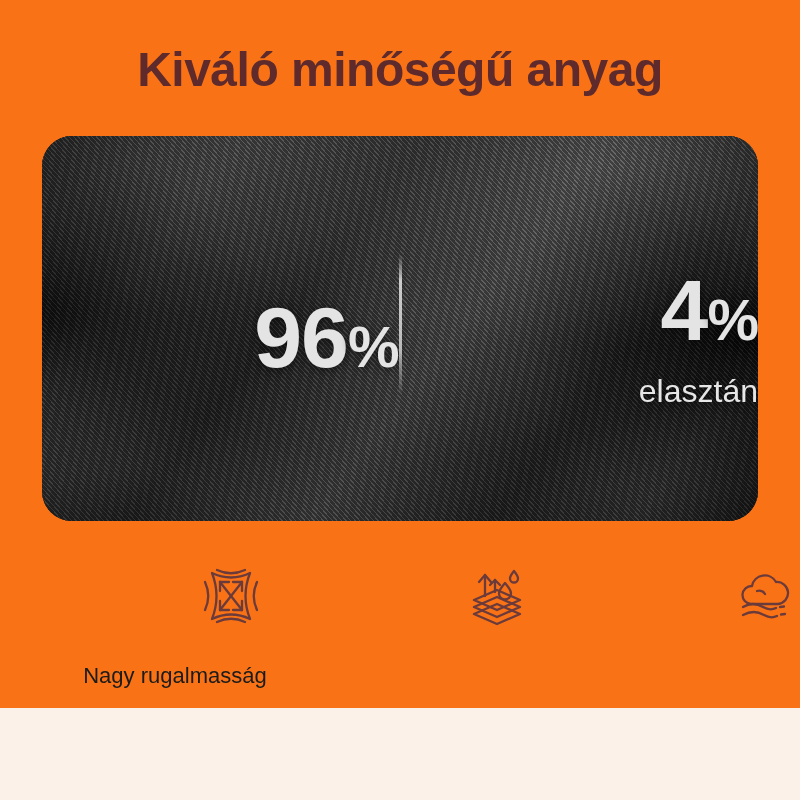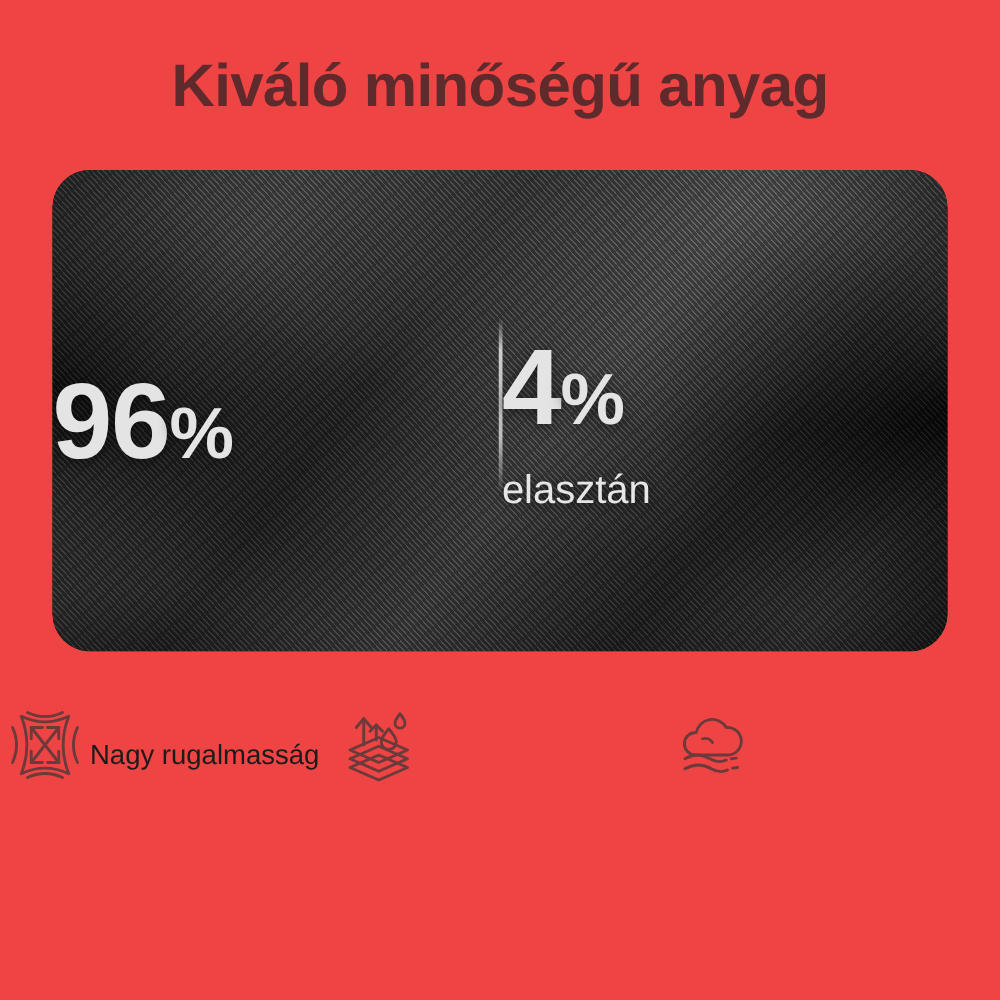--- a/index.html
+++ b/index.html
@@ -6,22 +6,22 @@
 
   html, body {
     width:800px; height:800px;
     background:#FCF1E8;
     font-family:"Liberation Sans", sans-serif;
     overflow:hidden;
   }
 
   .page {
     position:relative;
-    width:800px; height:800px;
-    background:#ef4444;
+    width:800px; height:708px;
+    background:#f97316;
   }
 
   
   .title {
     position:absolute;
     top:42px; left:0; width:800px;
     text-align:center;
     font-size:48px;
     font-weight:bold;
     letter-spacing:-0.5px;
@@ -81,21 +81,21 @@
   }
 
   
   .stats {
     position:absolute; inset:0;
     display:flex;
     align-items:center;
   }
   .stat {
     flex:1 1 0;
-    text-align:left;
+    text-align:right;
     padding-bottom:4px;
     margin-top:20px;
   }
   .stat-value {
     font-size:86px;
     font-weight:bold;
     color:#E4E4E4;
     line-height:1;
     letter-spacing:-1px;
     text-shadow:0 2px 10px rgba(0,0,0,0.55);
@@ -129,22 +129,22 @@
   
   .features {
     position:absolute;
     left:0; top:560px;
     width:800px;
     display:flex;
   }
   .feature {
     flex:1 1 0;
     display:flex;
-    flex-direction:row;
-    align-items:flex-start;
+    flex-direction:column;
+    align-items:flex-end;
   }
   .feature-icon {
     width:72px; height:72px;
     display:flex; align-items:center; justify-content:center;
   }
   .feature-icon svg { display:block; }
   .feature-label {
     margin-top:30px;
     font-size:22px;
     color:#1B1B1B;

